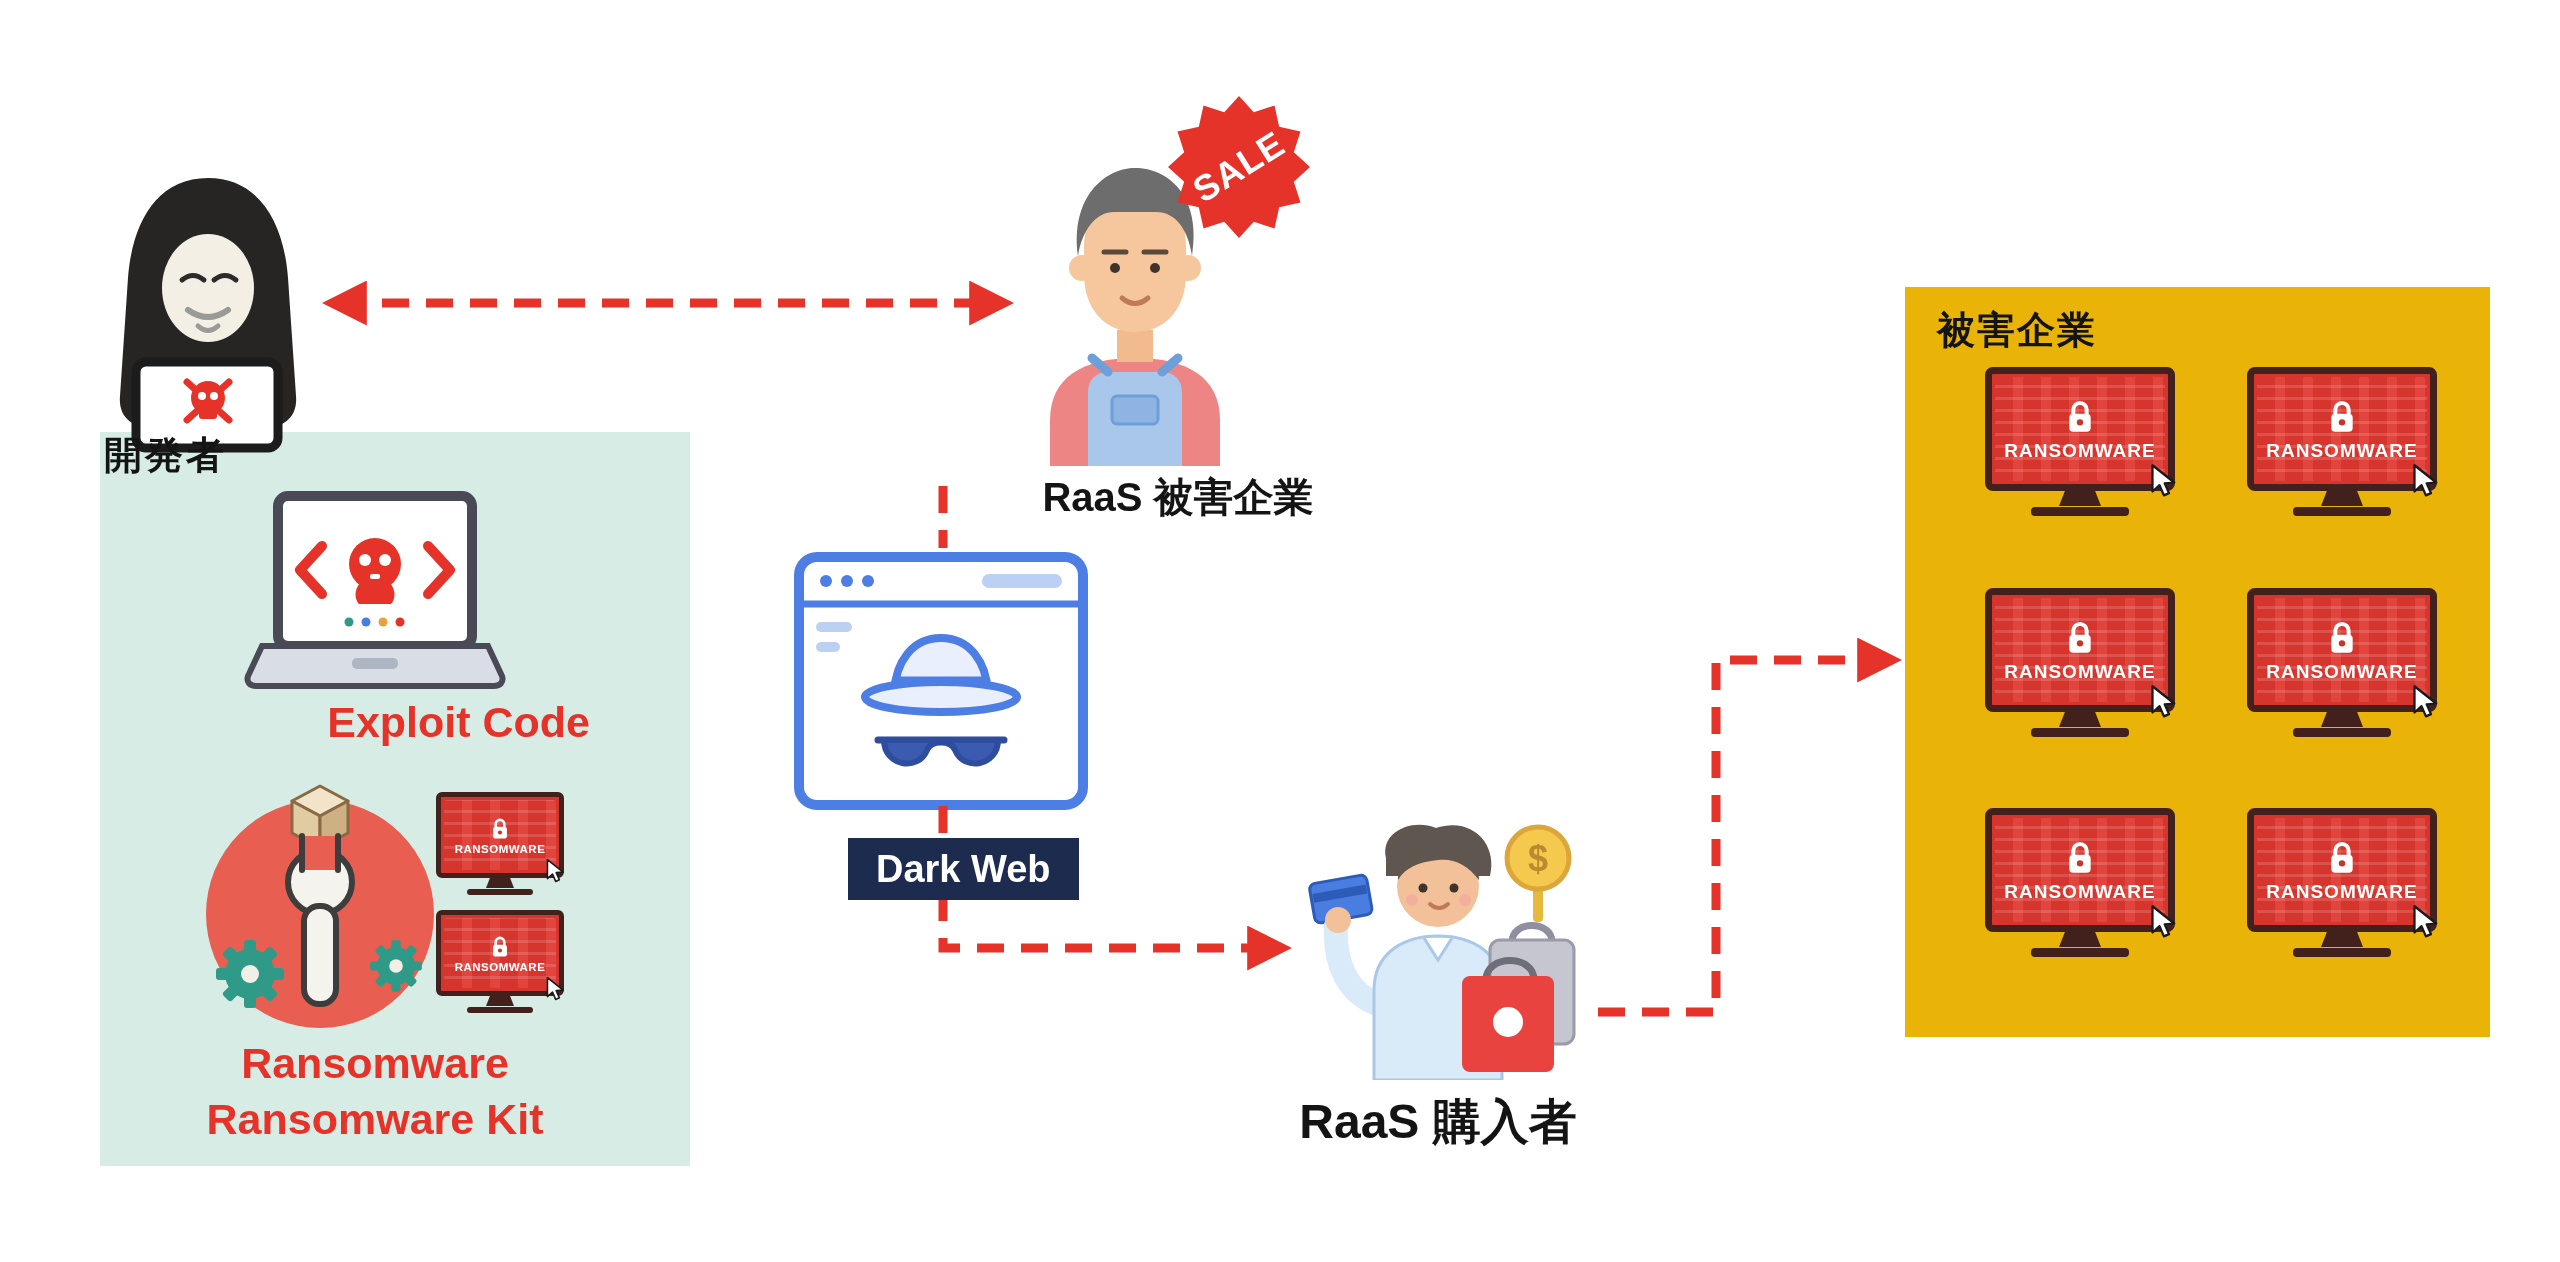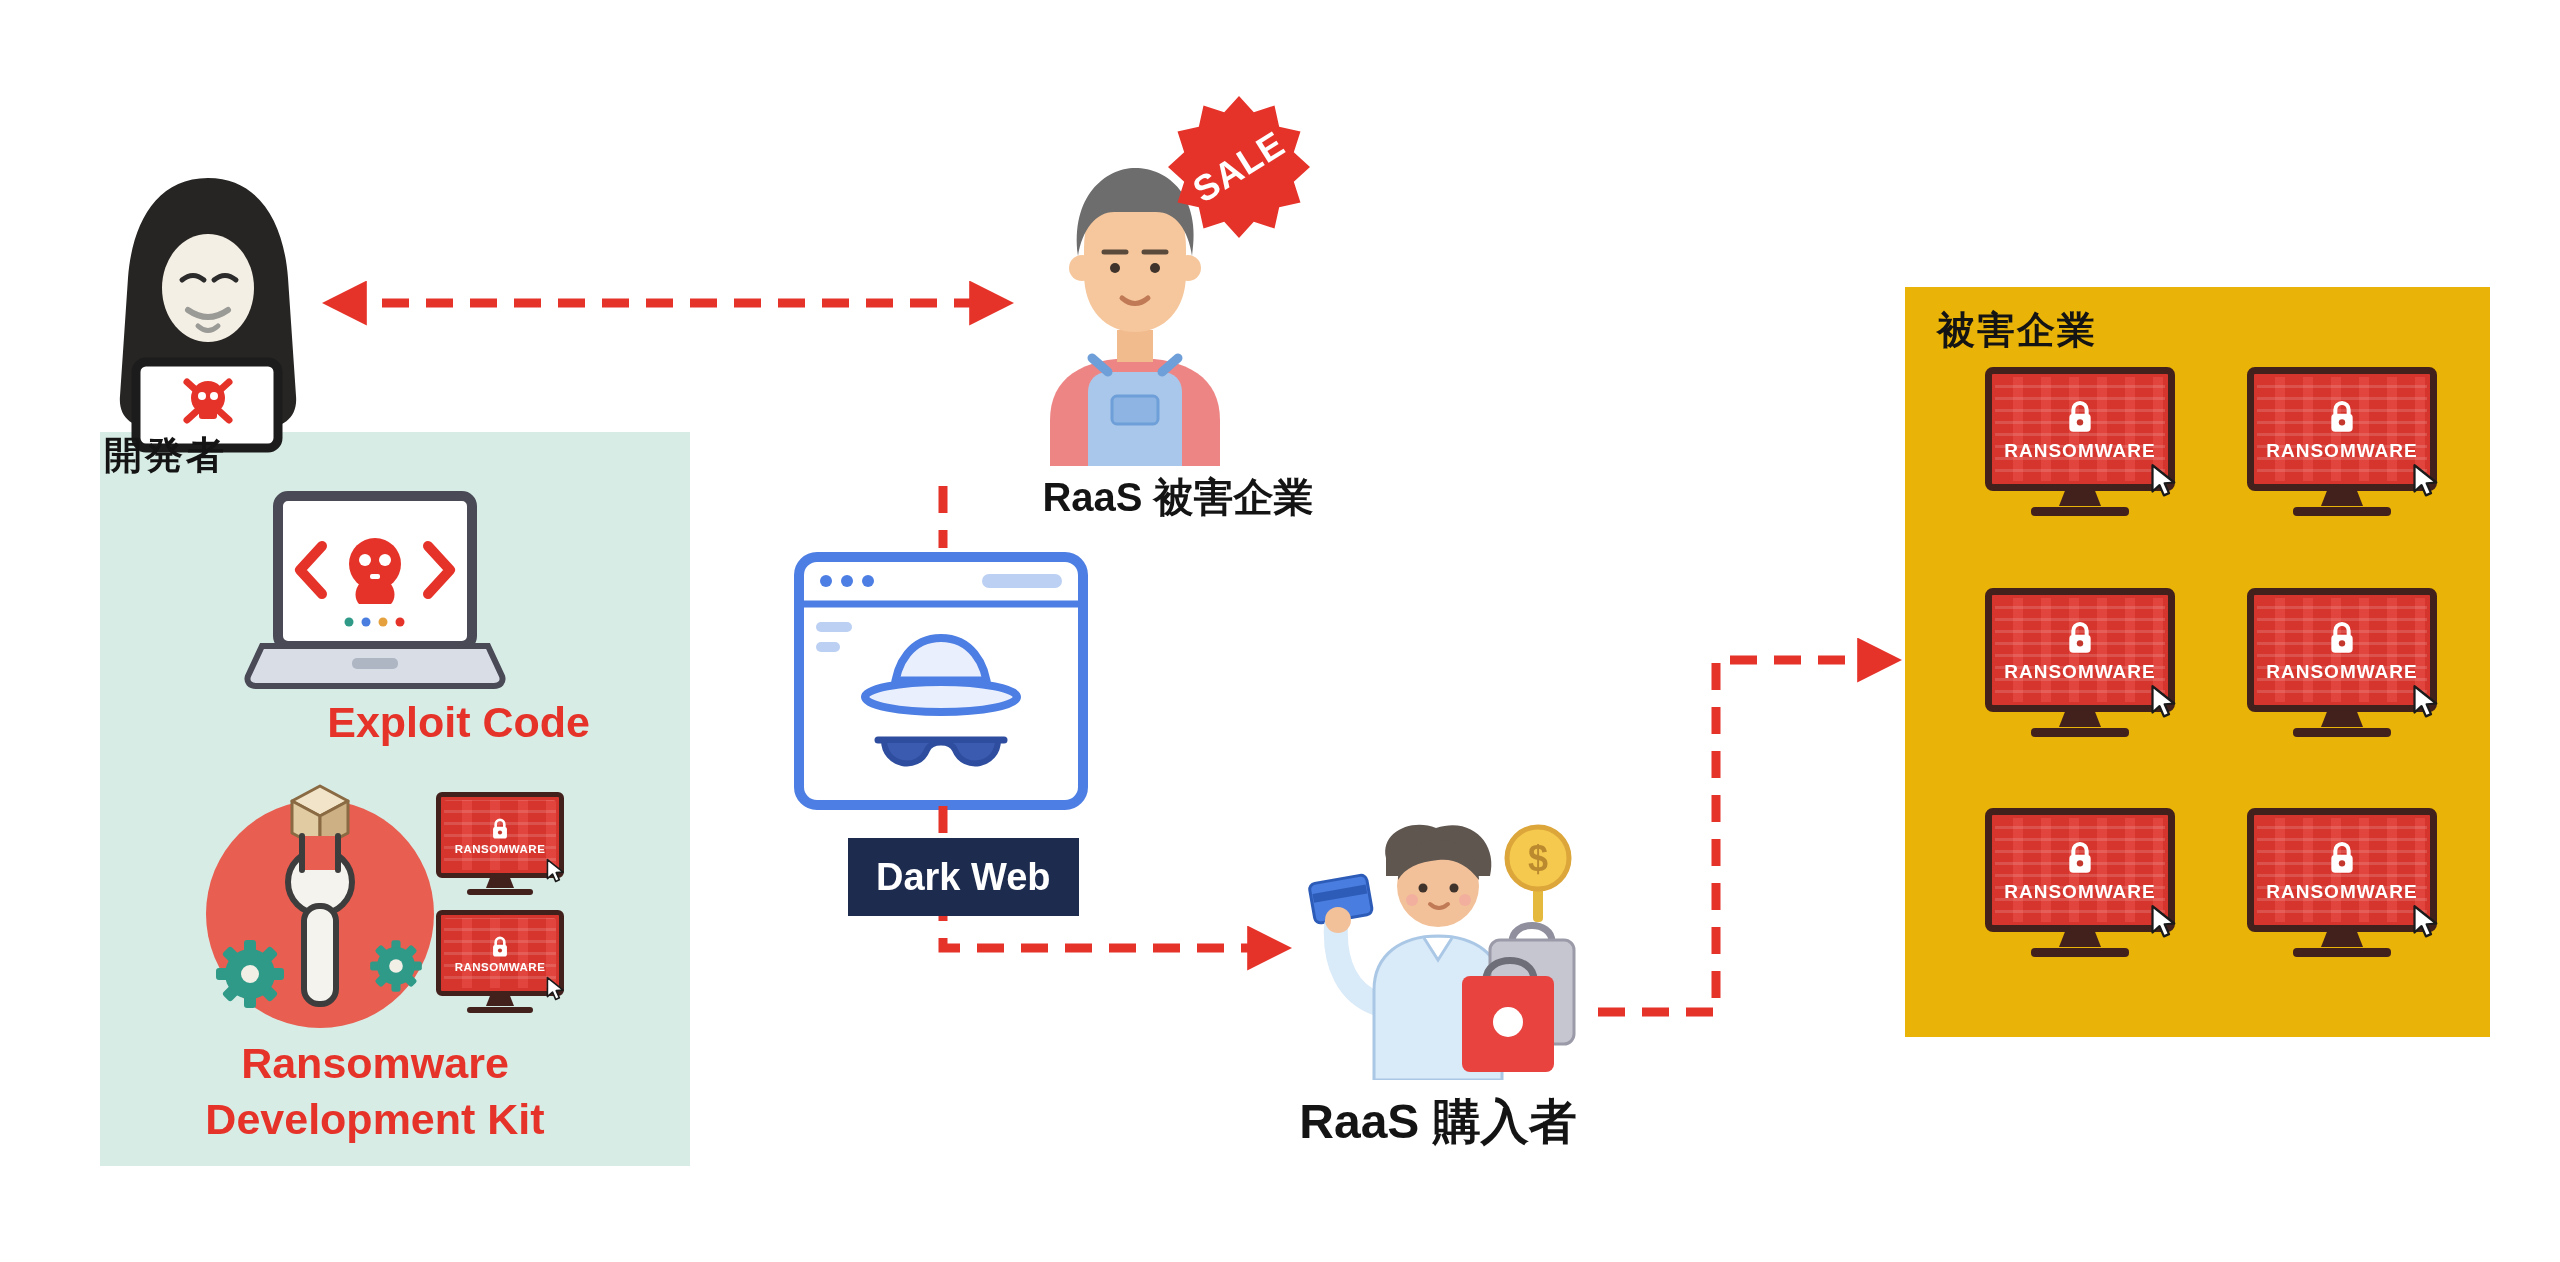--- a/index.html
+++ b/index.html
@@ -14,21 +14,21 @@
 
   
   .lbl { position:absolute; font-weight:bold; color:#141414; }
   .lbl-developer { left:104px; top:430px; font-size:38px; letter-spacing:3px; }
   .lbl-exploit { left:160px; top:698px; width:430px; text-align:right; font-size:43px; color:#e6332a; }
   .lbl-devkit { left:105px; top:1036px; width:540px; text-align:center; font-size:43px; color:#e6332a; line-height:1.3; }
   .lbl-seller { left:988px; top:470px; width:380px; text-align:center; font-size:40px; }
   .lbl-buyer { left:1248px; top:1090px; width:380px; text-align:center; font-size:48px; }
   .lbl-victims { left:32px; top:18px; font-size:38px; letter-spacing:2px; }
 
-  .darkweb-badge { left:848px; top:838px; height:78px; min-width:226px; background:#1d2b4e;
+  .darkweb-badge { left:848px; top:838px; height:62px; min-width:226px; background:#1d2b4e;
     color:#ffffff; font-weight:bold; font-size:38px; display:flex; align-items:center;
     justify-content:center; padding:0 28px; z-index:6; }
 
   .sale-badge { left:1168px; top:96px; width:142px; height:142px; background:#e6332a; z-index:3;
     display:flex; align-items:center; justify-content:center;
     clip-path:polygon(100% 50%,88.6% 60.4%,93.3% 75%,78.3% 78.3%,75% 93.3%,60.4% 88.6%,50% 100%,39.6% 88.6%,25% 93.3%,21.7% 78.3%,6.7% 75%,11.4% 60.4%,0% 50%,11.4% 39.6%,6.7% 25%,21.7% 21.7%,25% 6.7%,39.6% 11.4%,50% 0%,60.4% 11.4%,75% 6.7%,78.3% 21.7%,93.3% 25%,88.6% 39.6%); }
   .sale-badge span { color:#fff; font-weight:bold; font-size:36px; letter-spacing:1px; transform:rotate(-32deg); }
 
   
   .monitor { position:absolute; display:flex; flex-direction:column; align-items:center; }
@@ -172,21 +172,21 @@
       <svg class="cursor-icon" viewBox="0 0 24 24">
         <path d="M5 1.5 L5 19 L9.7 14.8 L12.6 21.6 L16 20.1 L13.1 13.5 L19.5 13 Z" fill="#fff" stroke="#1a1a1a" stroke-width="1.5" stroke-linejoin="round"></path>
       </svg>
     </div>
     <div class="mon-stand"></div>
     <div class="mon-base"></div>
   </div>
 
   <div class="lbl lbl-devkit">
     <div>Ransomware</div>
-    <div>Development Kit</div>
+    <div>Ransomware Kit</div>
   </div>
 
   <svg class="icon" style="left:1008px;top:152px;width:254px;height:314px" viewBox="0 0 254 314">
     <path d="M42 314 L42 268 C42 226 74 206 127 206 C180 206 212 226 212 268 L212 314 Z" fill="#ee8585"></path>
     <path d="M80 314 L80 240 C80 228 88 220 100 220 L154 220 C166 220 174 228 174 240 L174 314 Z" fill="#a9c7ea"></path>
     <path d="M100 220 L84 206 M154 220 L170 206" stroke="#6f9fd8" stroke-width="9" stroke-linecap="round"></path>
     <rect x="104" y="244" width="46" height="28" rx="5" fill="#8db4e2" stroke="#6f9fd8" stroke-width="3"></rect>
     <rect x="109" y="178" width="36" height="32" fill="#f1bb8e"></rect>
     <path d="M76 96 C76 56 98 32 127 32 C156 32 178 56 178 96 L178 122 C178 158 156 180 127 180 C98 180 76 158 76 122 Z" fill="#f6c79c"></path>
     <circle cx="74" cy="116" r="13" fill="#f6c79c"></circle>

